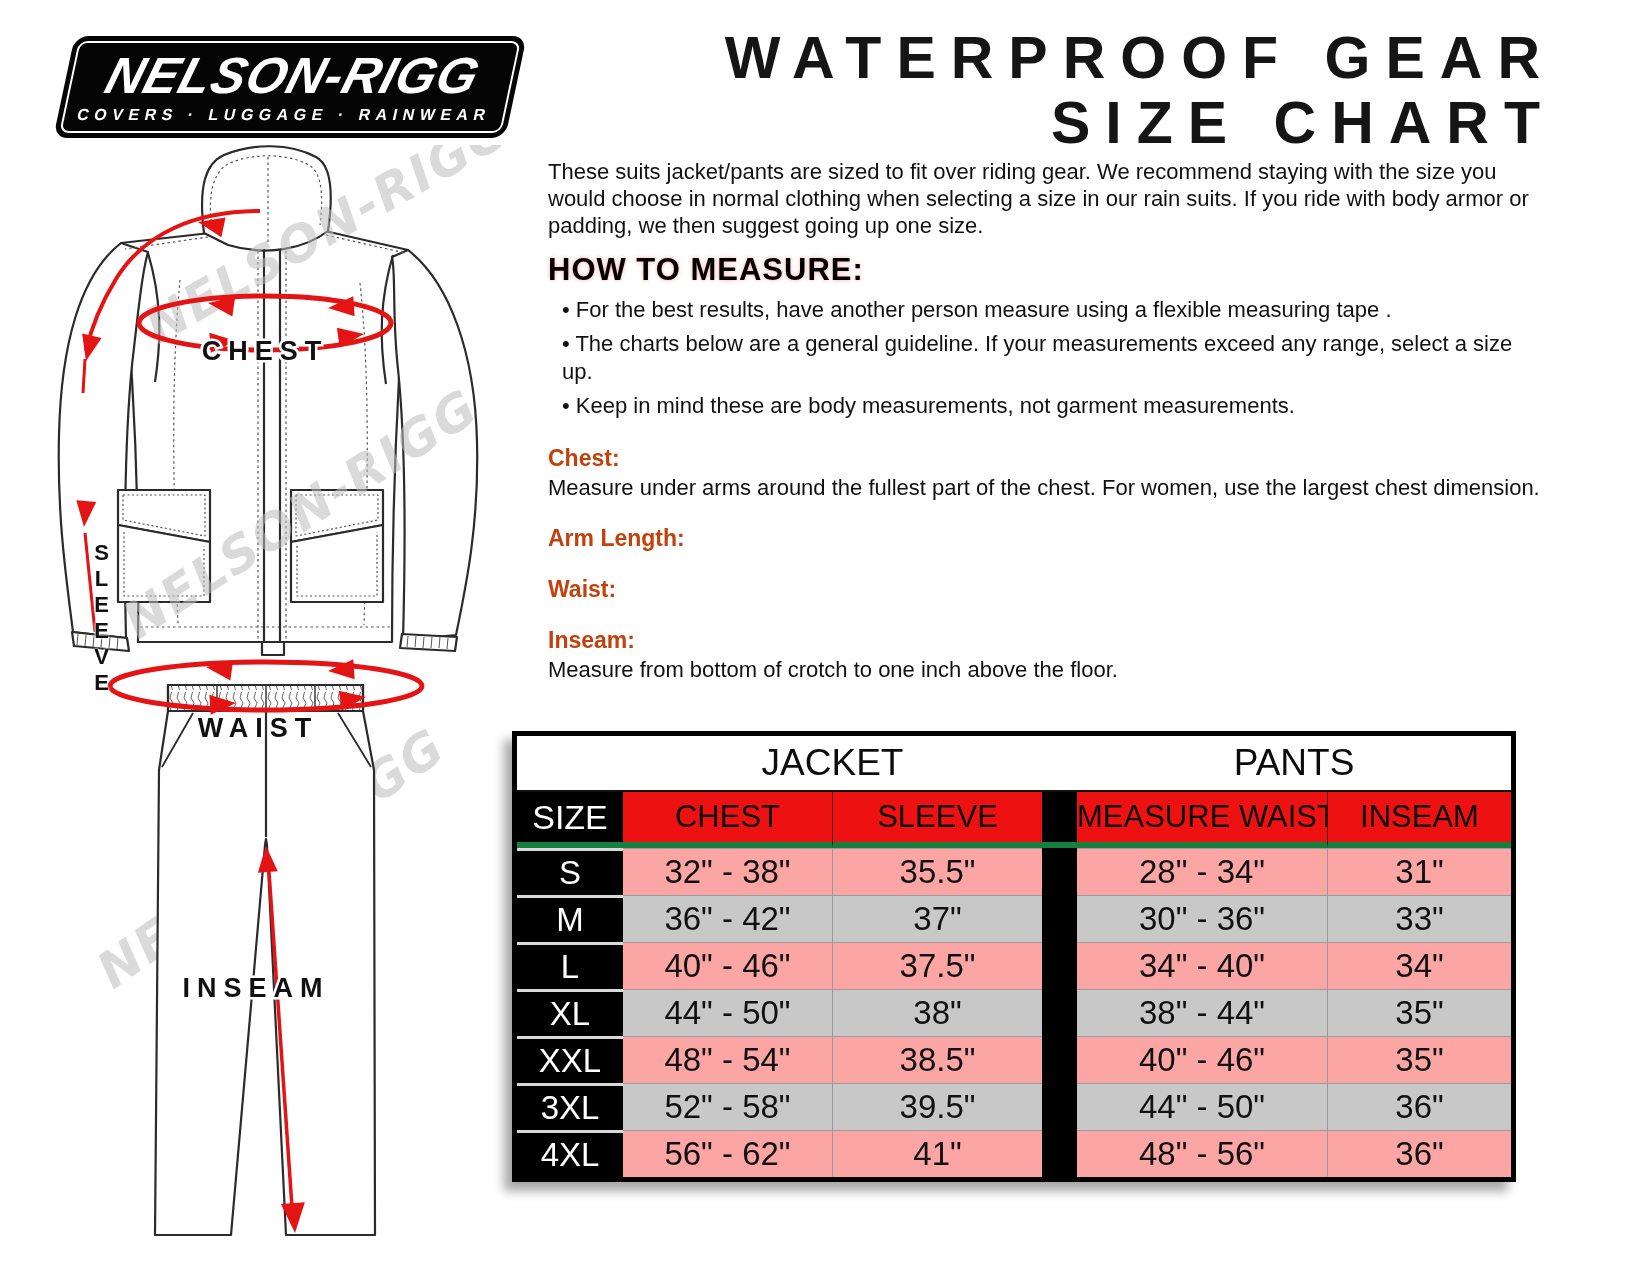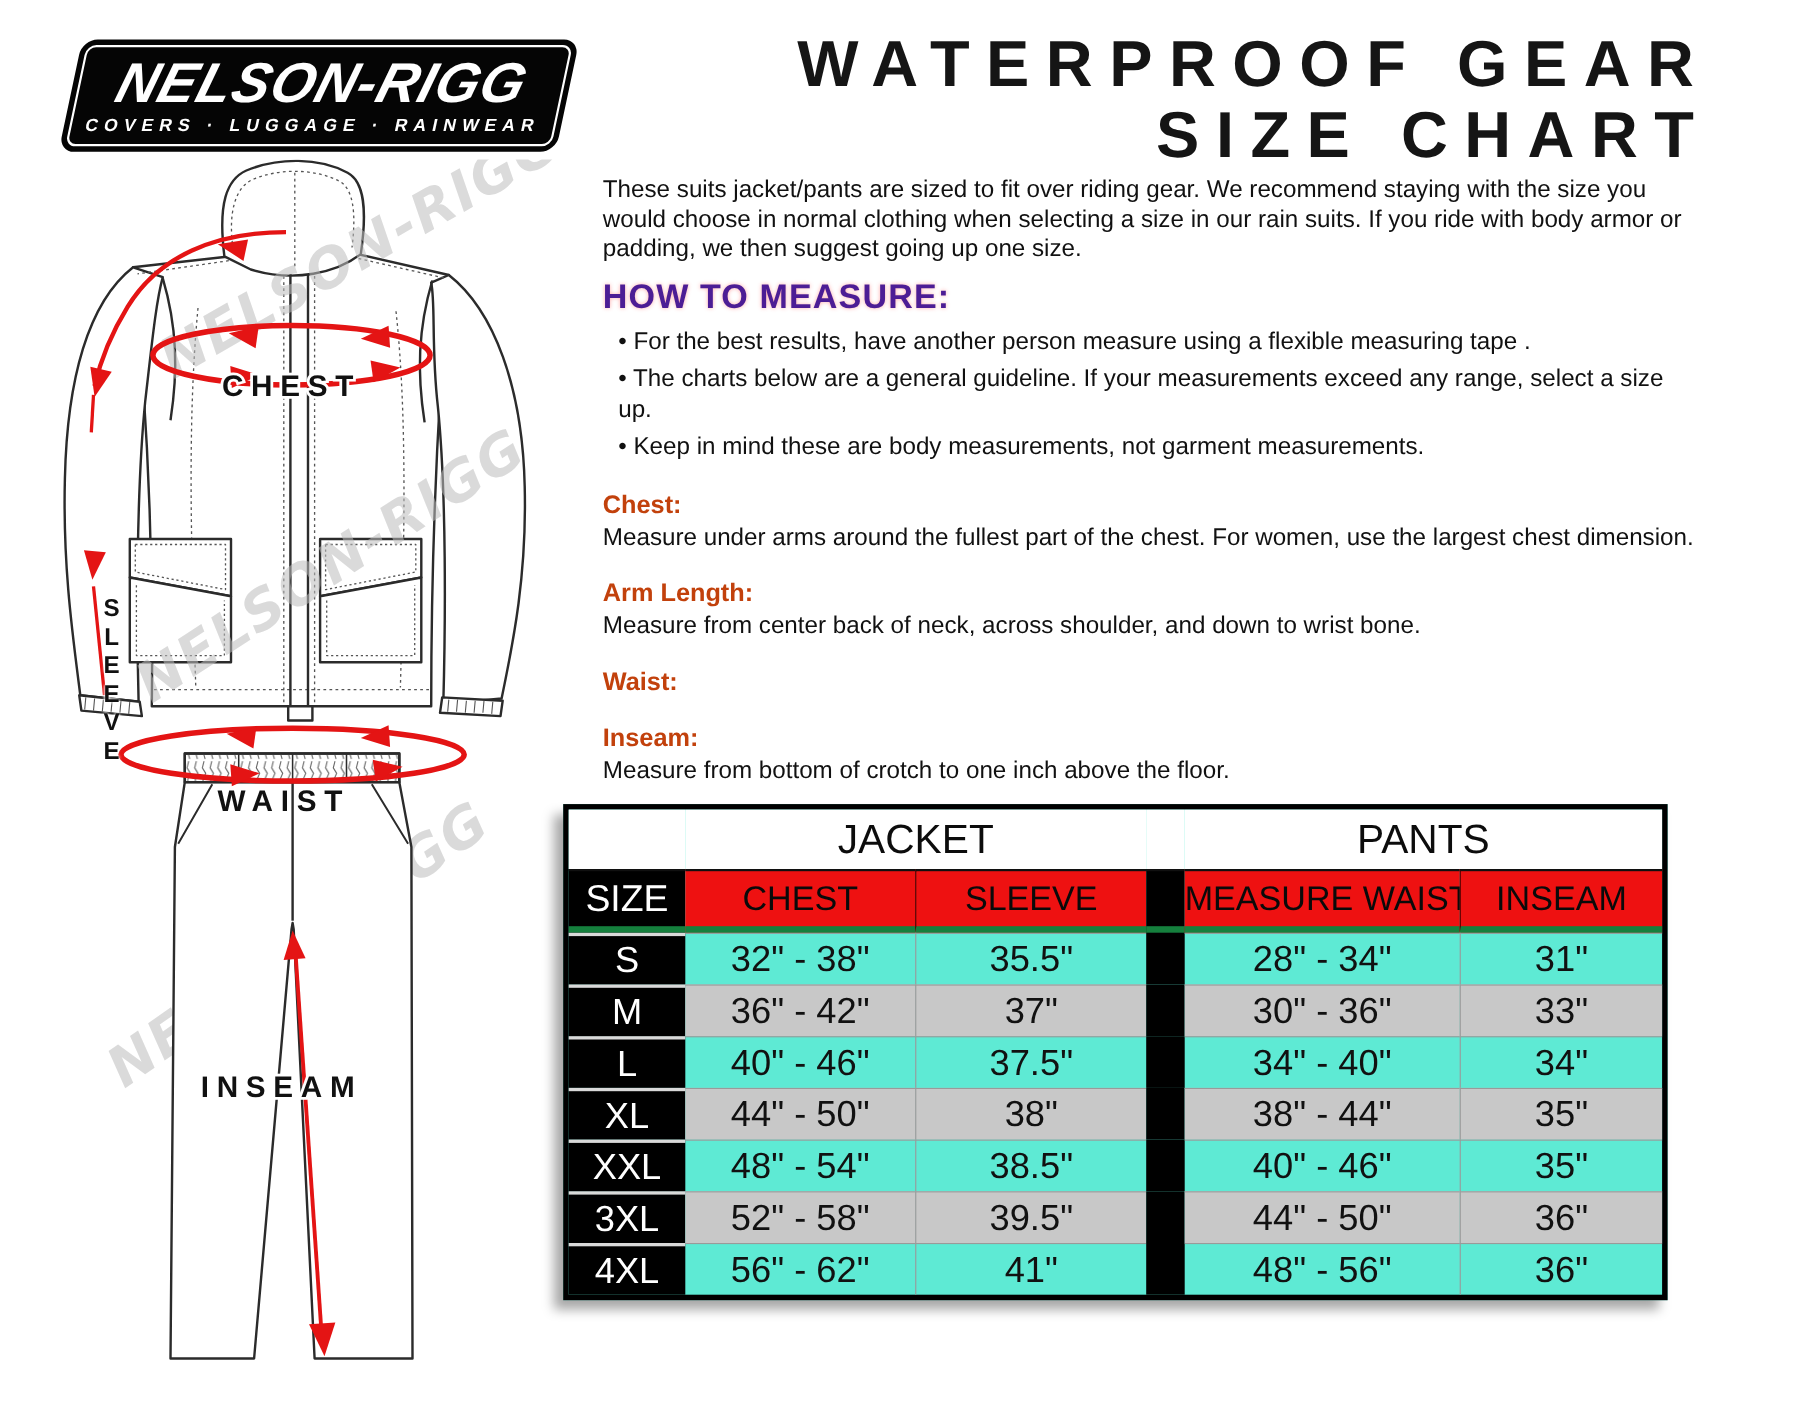--- a/index.html
+++ b/index.html
@@ -15,40 +15,40 @@
         line-height:1;transform:skewX(-4deg);}
   .logo-tag{font-weight:bold;font-size:16px;color:#fff;letter-spacing:5.5px;margin-top:5px;}
 
   
   .title{position:absolute;left:555px;top:26px;width:1000px;text-align:right;
          font-weight:bold;font-size:59px;letter-spacing:15px;line-height:1.1;color:#151515;}
 
   
   .copy{position:absolute;left:548px;top:158px;width:1004px;}
   .intro{font-size:22px;line-height:1.23;}
-  .htm-heading{color:#4c1d95;font-weight:bold;font-size:31px;letter-spacing:1px;margin:13px 0 8px 0;
+  .htm-heading{color:#000000;font-weight:bold;font-size:31px;letter-spacing:1px;margin:13px 0 8px 0;
                text-shadow:0 0 4px rgba(255,70,70,.45);}
   .bullet{font-size:22px;line-height:1.3;margin:5px 14px;}
   .sec{margin-top:24px;}
   .sec-label{color:#c2410c;font-weight:bold;font-size:23px;margin-bottom:2px;}
   .sec-text{font-size:22px;line-height:1.25;}
 
   
   .diagram{position:absolute;left:28px;top:145px;width:482px;height:1118px;}
   .svg-label{font-family:"Liberation Sans",sans-serif;font-weight:bold;font-size:27px;
              letter-spacing:7px;fill:#111;stroke:#fff;stroke-width:5px;paint-order:stroke;}
   .wm{font-family:"DejaVu Sans",sans-serif;font-weight:bold;font-style:italic;font-size:50px;
       fill:#bdbdbd;opacity:.55;letter-spacing:2px;}
   .sleeve-label{position:absolute;left:88px;top:540px;writing-mode:vertical-rl;text-orientation:upright;
       font-weight:bold;font-size:22px;letter-spacing:1px;color:#111;
       text-shadow:0 0 3px #fff,0 0 3px #fff;}
 
   
   .size-table{position:absolute;left:512px;top:731px;width:994px;border-collapse:separate;border-spacing:0;
-      table-layout:fixed;background:#5eead4;border:5px solid #000;
+      table-layout:fixed;background:#fca5a5;border:5px solid #000;
       box-shadow:-8px 9px 10px rgba(0,0,0,.35);}
   .size-table td{text-align:center;vertical-align:middle;padding:0;overflow:hidden;white-space:nowrap;}
   .group-row td{height:54px;font-size:37px;color:#0c0c0c;background:#fff;}
   .head-row td{height:50px;border-top:2px solid #101010;border-bottom:6px solid #15803d;}
   .size-h{background:#000;color:#fff;font-size:34px;}
   .red{background:#ee1111;color:#0a0a0a;font-size:31px;}
   .red.inner{border-left:1px solid #4a0000;}
   .sep{background:#000;}
   .group-row .blank{background:#fff;}
   .data td{height:44px;font-size:33px;}
@@ -80,21 +80,20 @@
     <div class="bullet">• For the best results, have another person measure using a flexible measuring tape .</div>
     <div class="bullet">• The charts below are a general guideline. If your measurements exceed any range, select a size up.</div>
     <div class="bullet">• Keep in mind these are body measurements, not garment measurements.</div>
 
     <div class="sec">
       <div class="sec-label">Chest:</div>
       <div class="sec-text">Measure under arms around the fullest part of the chest. For women, use the largest chest dimension.</div>
     </div>
     <div class="sec">
       <div class="sec-label">Arm Length:</div>
-      <div class="sec-text">Measure from center back of neck, across shoulder, and down to wrist bone.</div>
     </div>
     <div class="sec">
       <div class="sec-label">Waist:</div>
     </div>
     <div class="sec">
       <div class="sec-label">Inseam:</div>
       <div class="sec-text">Measure from bottom of crotch to one inch above the floor.</div>
     </div>
   </div>
 

